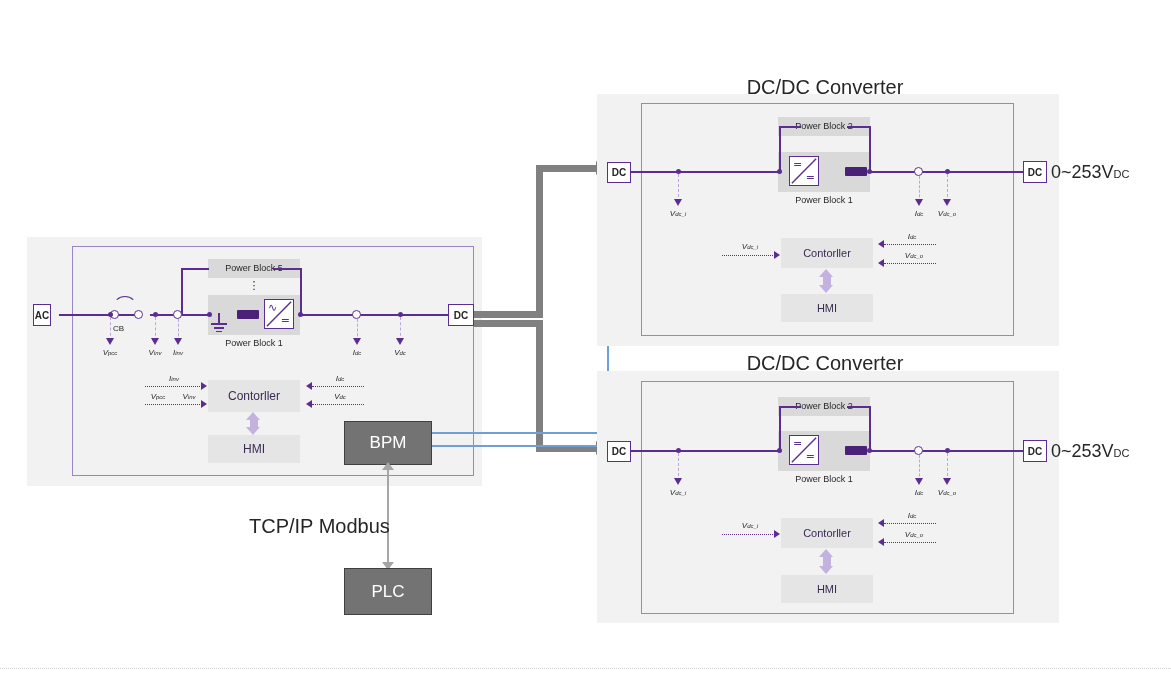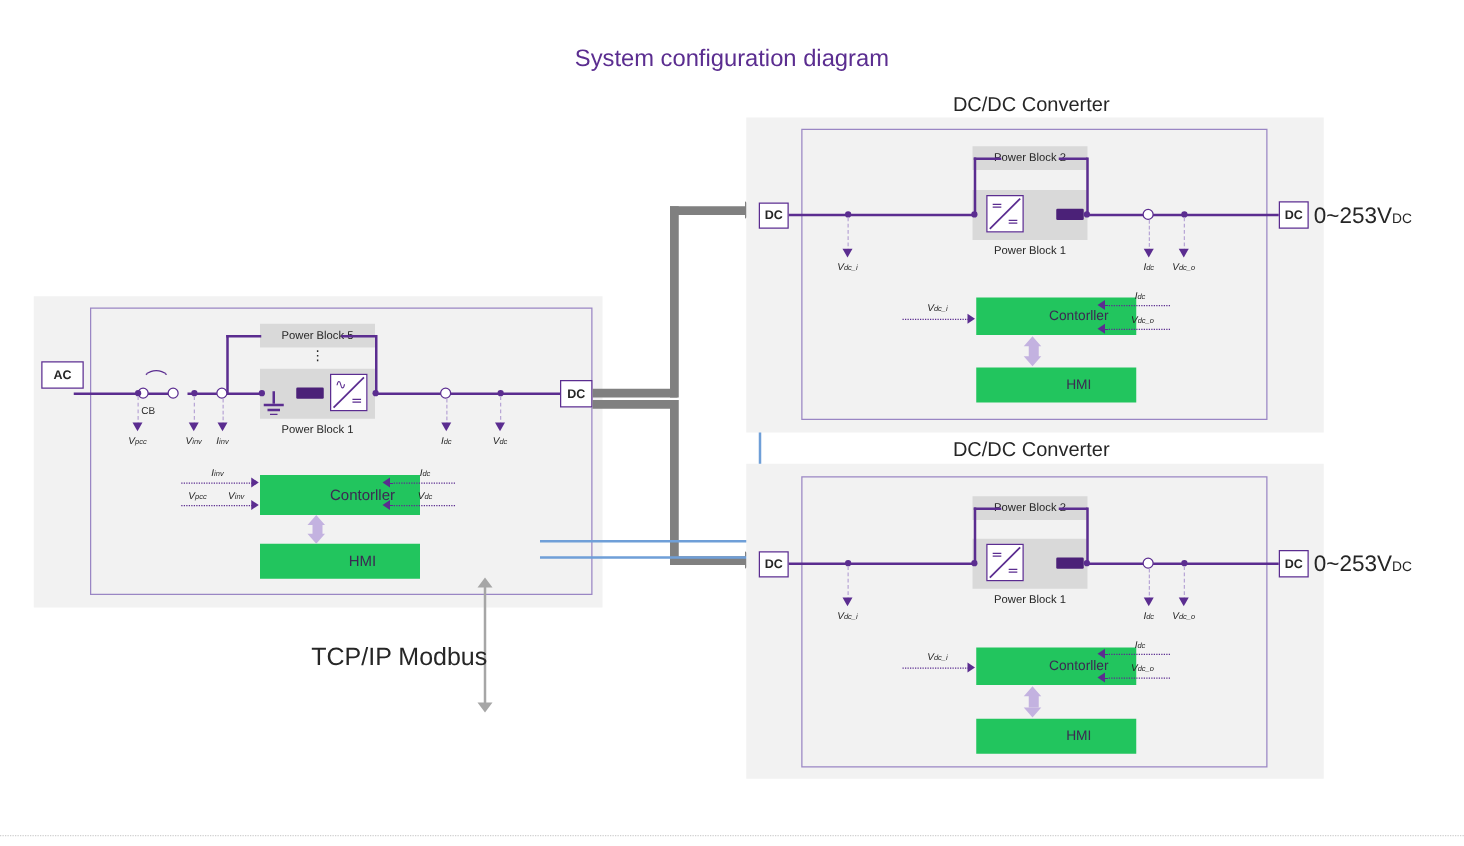--- a/index.html
+++ b/index.html
@@ -14,21 +14,21 @@
   
   .doc-title{
     position:absolute;left:0;top:8px;width:1171px;text-align:center;
     font-size:26px;font-weight:bold;color:#5b2d90;letter-spacing:.2px;
   }
   .doc-sub{
     position:absolute;left:0;top:37px;width:1171px;text-align:center;
     font-size:19px;font-weight:400;color:#5b2d90;
   }
   .sect-title{
-    position:absolute;text-align:center;font-size:16px;color:#262626;
+    position:absolute;text-align:center;font-size:20px;color:#262626;
     white-space:nowrap;
   }
 
   
   .panel{position:absolute;background:#f2f2f2;}
   .panel-inner{position:absolute;border:1px solid #9a86c4;background:transparent;}
 
   
   .wire{position:absolute;background:#5b2d90;}
   .wire-h{height:2px;}
@@ -99,23 +99,23 @@
   .cb{position:absolute;}
   .cb-arc{
     position:absolute;border:1.5px solid #5b2d90;border-bottom-color:transparent;
     border-left-color:transparent;border-right-color:transparent;
     border-radius:50%;box-sizing:border-box;
   }
   .cb-label{position:absolute;font-size:8px;color:#262626;white-space:nowrap;}
 
   
   .ybox{
-    position:absolute;background:#22c55e;
+    position:absolute;background:#e5e5e5;
     display:flex;align-items:center;justify-content:center;
-    font-size:11px;color:#3b2a52;padding-left:36px;
+    font-size:11px;color:#3b2a52;
   }
   .ybox.big{font-size:12px;}
 
   
   .gbox{
     position:absolute;background:#737373;border:1px solid #404040;
     display:flex;align-items:center;justify-content:center;
     font-size:17px;color:#ffffff;box-sizing:border-box;
   }
 
@@ -193,27 +193,26 @@
   .footer-rule{
     position:absolute;left:0;bottom:8px;width:1171px;height:0;
     border-top:1px dotted #d0d0d0;
   }
 </style>
 </head>
 <body>
 
 <div id="stage">
 
-  <div class="doc-sub">System configuration diagram</div>
 
 
   <div class="panel" style="left:27px;top:237px;width:455px;height:249px;"></div>
   <div class="panel-inner" style="left:72px;top:246px;width:400px;height:228px;"></div>
 
-  <div class="port" style="left:33px;top:289px;width:34px;height:22px;">AC</div>
+  <div class="port" style="left:33px;top:304px;width:18px;height:22px;">AC</div>
 
   <div class="wire wire-h" style="left:59px;top:314px;width:78px;"></div>
   <div class="wire wire-h" style="left:150px;top:314px;width:298px;"></div>
 
   <div class="cb" style="left:104px;top:296px;width:46px;height:28px;">
     <div class="cb-arc" style="left:9px;top:0px;width:24px;height:22px;"></div>
     <div class="node-open" style="left:6px;top:14px;"></div>
     <div class="node-open" style="left:30px;top:14px;"></div>
   </div>
   <div class="cb-label" style="left:113px;top:324px;">CB</div>
@@ -315,20 +314,21 @@
   <div class="sig-label" style="left:320px;top:374px;width:40px;">
     <span>I</span><span class="sub">dc</span>
   </div>
 
   <div class="sig" style="left:312px;top:404px;width:52px;"></div>
   <div class="sig-head-l" style="left:306px;top:400px;"></div>
   <div class="sig-label" style="left:320px;top:392px;width:40px;">
     <span>V</span><span class="sub">dc</span>
   </div>
 
+  <div class="gbox" style="left:344px;top:421px;width:88px;height:44px;">BPM</div>
 
   <div class="bus" style="left:474px;top:311px;width:68px;height:7px;"></div>
   <div class="bus" style="left:536px;top:165px;width:7px;height:153px;"></div>
   <div class="bus" style="left:536px;top:165px;width:62px;height:7px;"></div>
   <div class="bus-head" style="left:596px;top:161px;"></div>
 
   <div class="bus" style="left:474px;top:320px;width:68px;height:7px;"></div>
   <div class="bus" style="left:536px;top:320px;width:7px;height:132px;"></div>
   <div class="bus" style="left:536px;top:445px;width:62px;height:7px;"></div>
   <div class="bus-head" style="left:596px;top:441px;"></div>
@@ -343,20 +343,21 @@
   <div class="comm" style="left:618px;top:545px;width:163px;height:1.5px;"></div>
   <div class="comm-head" style="left:779px;top:541px;"></div>
 
   <div class="tcp" style="left:382px;top:462px;width:13px;height:108px;">
     <div class="up" style="left:0px;top:0px;"></div>
     <div class="bar" style="left:5px;top:7px;height:94px;"></div>
     <div class="dn" style="left:0px;top:100px;"></div>
   </div>
   <div class="tcp-label" style="left:249px;top:515px;">TCP/IP Modbus</div>
 
+  <div class="gbox" style="left:344px;top:568px;width:88px;height:47px;">PLC</div>
 
   <div class="sect-title" style="left:690px;top:76px;width:270px;">DC/DC Converter</div>
 
   <div class="panel" style="left:597px;top:94px;width:462px;height:252px;"></div>
   <div class="panel-inner" style="left:641px;top:103px;width:371px;height:231px;"></div>
 
   <div class="port" style="left:607px;top:162px;width:24px;height:21px;">DC</div>
 
   <div class="wire wire-h" style="left:631px;top:171px;width:395px;"></div>
 

